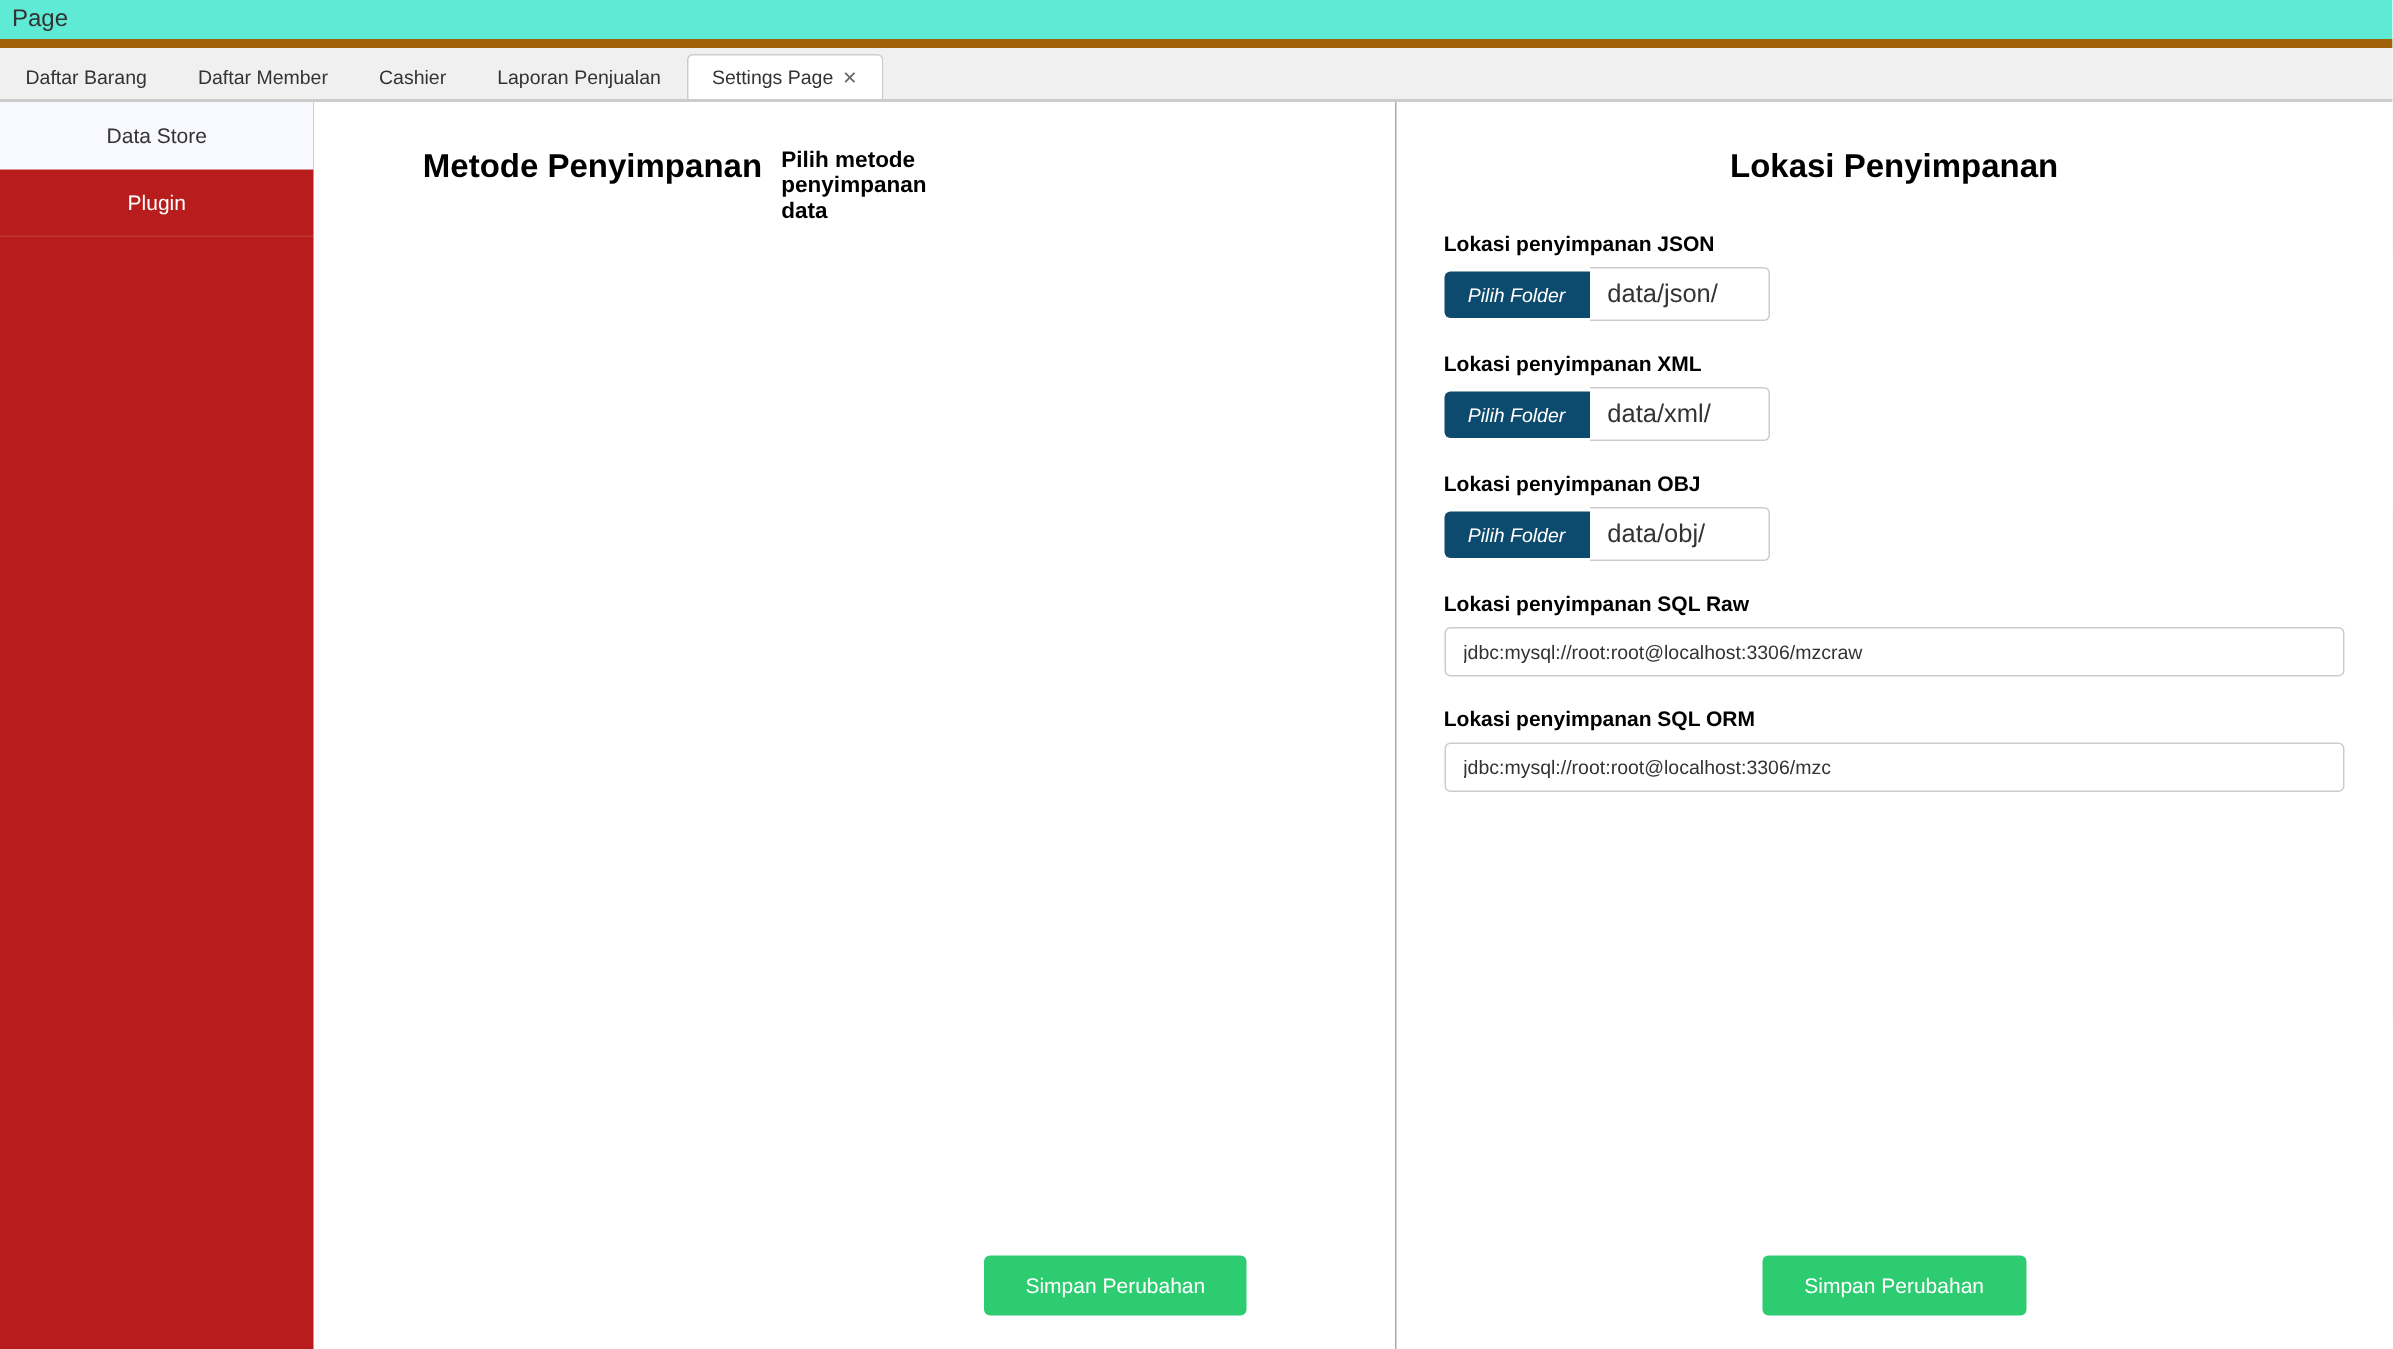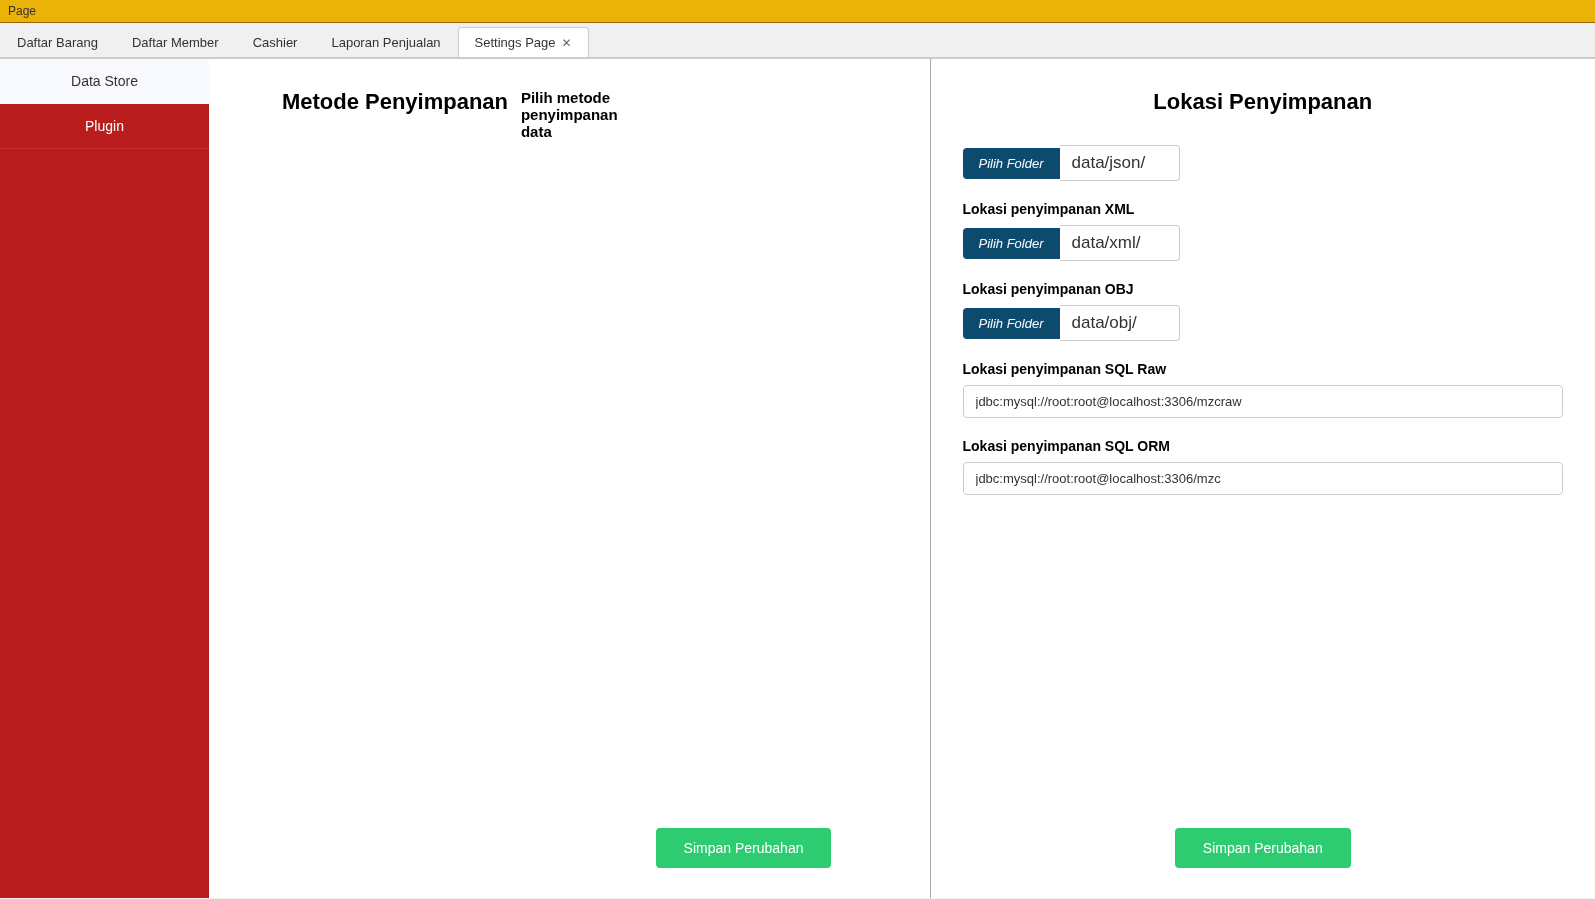--- a/index.html
+++ b/index.html
@@ -1,24 +1,24 @@
 <!DOCTYPE html>
 <html><head>
   <meta charset="utf-8">
   <style>
     * { box-sizing: border-box; margin: 0; padding: 0; }
     body { font-family: 'Segoe UI', Arial, sans-serif; background: #f0f0f0; font-size: 14px; }
 
     
     .title-bar {
-      background: #eab308;
+      background: #5eead4;
       padding: 4px 8px;
-      font-size: 12px;
-      color: #333;
-      border-bottom: 1px solid #a16207;
+      font-size: 16px;
+      color: #333;
+      border-bottom: 6px solid #a16207;
     }
 
     
     .tab-bar {
       background: #f0f0f0;
       display: flex;
       align-items: flex-end;
       padding: 0 0 0 0;
       border-bottom: 2px solid #ccc;
       height: 36px;
@@ -257,20 +257,21 @@
         <button class="save-btn">Simpan Perubahan</button>
       </div>
     </div>
 
     <div class="divider"></div>
 
     <div class="right-panel">
       <div class="panel-title">Lokasi Penyimpanan</div>
 
       <div class="location-section">
+        <div class="location-label">Lokasi penyimpanan JSON</div>
         <div class="folder-row">
           <button class="folder-btn">Pilih Folder</button>
           <span class="folder-value">data/json/</span>
         </div>
       </div>
 
       <div class="location-section">
         <div class="location-label">Lokasi penyimpanan XML</div>
         <div class="folder-row">
           <button class="folder-btn">Pilih Folder</button>

